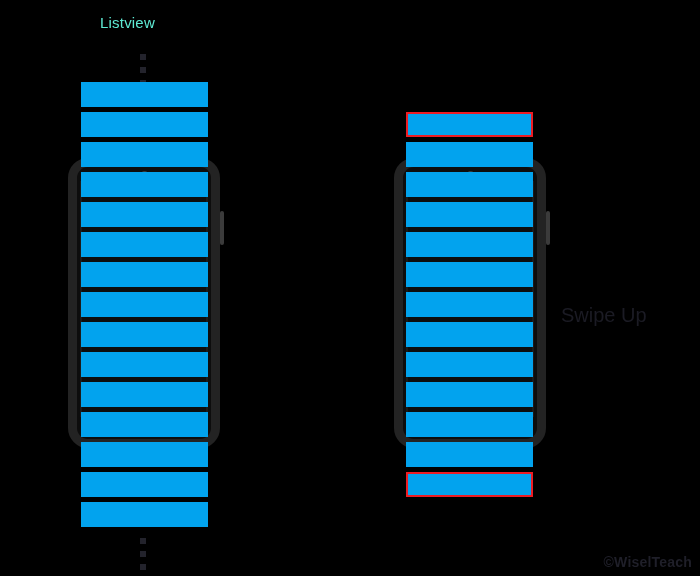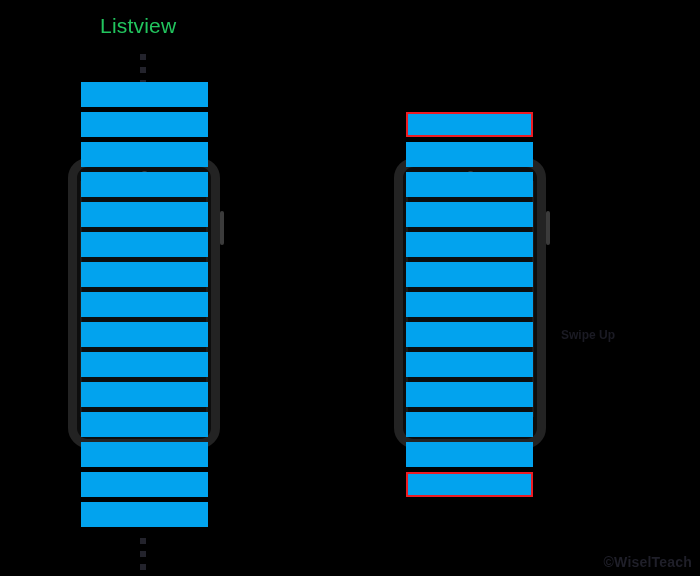--- a/index.html
+++ b/index.html
@@ -14,37 +14,37 @@
     position: relative;
     width: 700px;
     height: 576px;
     background: #000000;
     overflow: hidden;
   }
 
   
   .col-title {
     position: absolute;
-    color: #22c55e;
-    font-size: 21px;
+    color: #5eead4;
+    font-size: 15px;
     font-weight: 400;
     letter-spacing: 0.2px;
     white-space: nowrap;
     font-family: "Liberation Sans", sans-serif;
   }
   #title-listview   { left: 100px; top: 14px; }
   #title-recycler   { left: 405px; top: 60px; }
 
   .swipe-label {
     position: absolute;
     left: 561px;
-    top: 328px;
+    top: 304px;
     color: #1b1b24;
-    font-size: 12px;
-    font-weight: 700;
+    font-size: 20px;
+    font-weight: 400;
     white-space: nowrap;
   }
 
   .watermark {
     position: absolute;
     right: 8px;
     bottom: 6px;
     color: #1f1f29;
     font-size: 14px;
     font-weight: 700;

